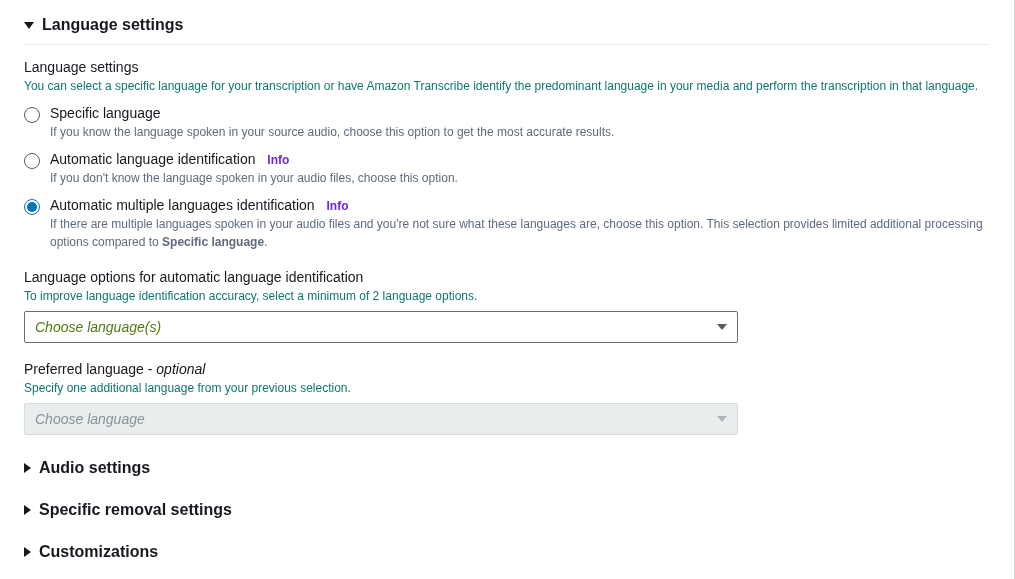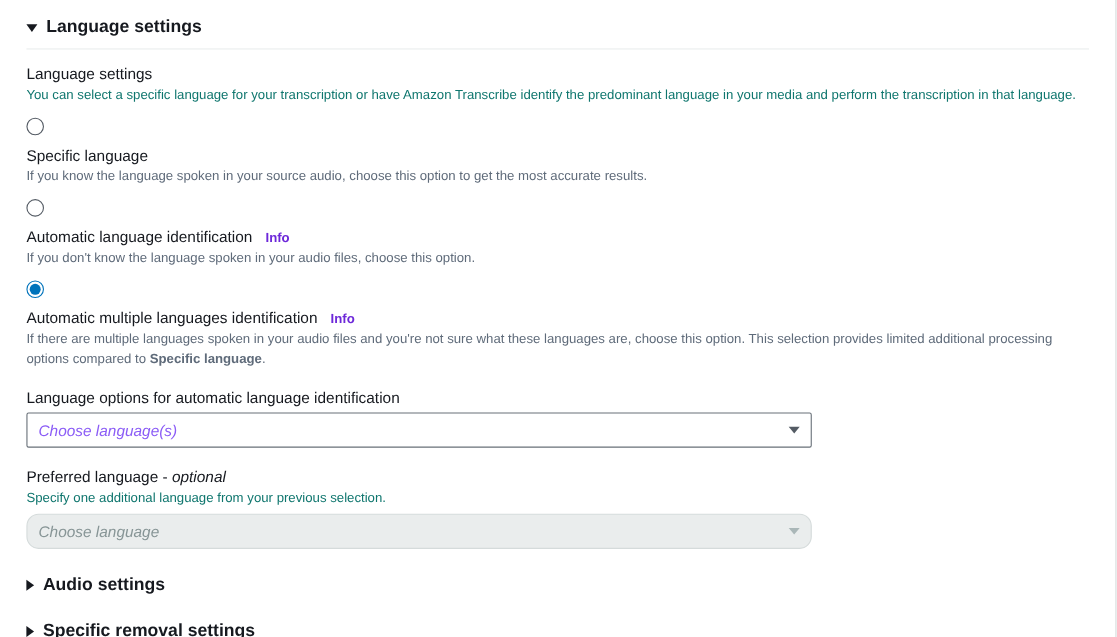--- a/index.html
+++ b/index.html
@@ -60,21 +60,20 @@
       line-height: 1.5;
     }
     .radio-group {
       margin-top: 6px;
     }
     .radio-row {
       display: flex;
       align-items: flex-start;
       gap: 10px;
       margin-top: 10px;
-      flex-direction: column;
     }
     .radio-outer {
       width: 16px;
       height: 16px;
       border: 1px solid #545b64;
       border-radius: 50%;
       margin-top: 2px;
       flex-shrink: 0;
       position: relative;
       background: #fff;
@@ -132,25 +131,24 @@
       display: flex;
       align-items: center;
       justify-content: space-between;
       padding: 0 10px;
       cursor: pointer;
     }
     .select-box.disabled {
       background: #eaeded;
       border-color: #d5dbdb;
       cursor: default;
-      border-radius: 11px;
     }
     .select-placeholder {
       font-style: italic;
-      color: #8b5cf6;
+      color: #4d7c0f;
     }
     .select-box.disabled .select-placeholder {
       color: #879596;
     }
     .select-caret {
       width: 0;
       height: 0;
       border-left: 5px solid transparent;
       border-right: 5px solid transparent;
       border-top: 6px solid #545b64;
@@ -209,20 +207,21 @@
         <div class="radio-hint">
           <span>If there are multiple languages spoken in your audio files and you're not sure what these languages are, choose this option. This selection provides limited additional processing options compared to </span><strong>Specific language</strong><span>.</span>
         </div>
       </div>
     </div>
   </div>
 </div>
 
 <div class="field-group">
   <div class="field-label">Language options for automatic language identification</div>
+  <div class="field-hint">To improve language identification accuracy, select a minimum of 2 language options.</div>
   <div class="select-box">
     <span class="select-placeholder">Choose language(s)</span>
     <span class="select-caret"></span>
   </div>
 </div>
 
 <div class="field-group">
   <div class="field-label">
     <span>Preferred language - </span><span class="optional">optional</span>
   </div>

